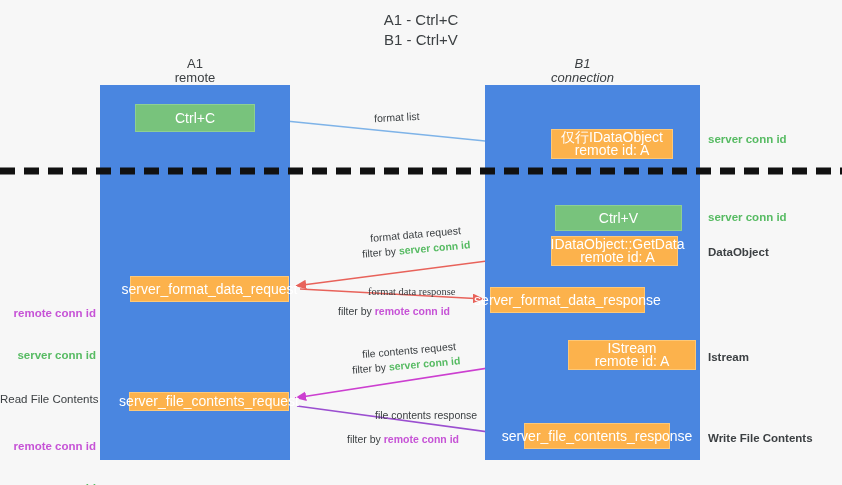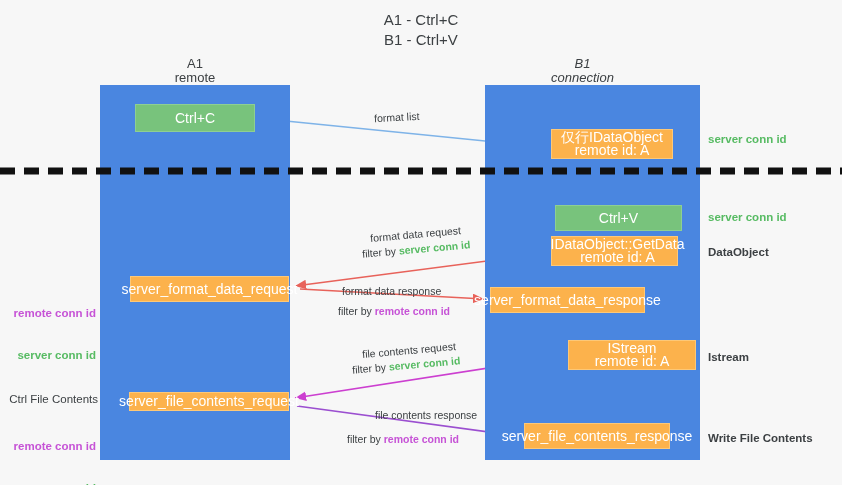--- a/index.html
+++ b/index.html
@@ -118,21 +118,21 @@
     line-height: 13px;
     color: #3c4043;
     white-space: pre;
   }
 
   #lbl-format-list { left: 374px; top: 111px; transform: rotate(-3deg); }
 
   #lbl-fmt-req-1 { left: 370px; top: 228px; transform: rotate(-5deg); }
   #lbl-fmt-req-2 { left: 362px; top: 243px; transform: rotate(-5deg); }
 
-  #lbl-fmt-resp-1 { left: 342px; top: 285px; }
+  #lbl-fmt-resp-1 { left: 368px; top: 285px; font-family: Liberation Serif, serif; }
   #lbl-fmt-resp-2 { left: 338px; top: 305px; }
 
   #lbl-file-req-1 { left: 362px; top: 344px; transform: rotate(-5deg); }
   #lbl-file-req-2 { left: 352px; top: 359px; transform: rotate(-5deg); }
 
   #lbl-file-resp-1 { left: 375px; top: 409px; }
   #lbl-file-resp-2 { left: 347px; top: 433px; }
 
   
   #divider {
@@ -210,21 +210,21 @@
   <div class="abs side-label green-txt" id="label-server-2">server conn id</div>
   <div class="abs side-label plain-txt" id="label-dataobject">DataObject</div>
   <div class="abs side-label plain-txt" id="label-istream">Istream</div>
   <div class="abs side-label plain-txt" id="label-writefile">Write File Contents</div>
 
   <div class="abs left-label" id="label-left-conn">
     <div class="magenta-txt">remote conn id</div>
     <div class="green-txt">server conn id</div>
   </div>
 
-  <div class="abs left-label plain-txt" id="label-read-file">Ctrl File Contents</div>
+  <div class="abs left-label plain-txt" id="label-read-file">Read File Contents</div>
 
   <div class="abs left-label" id="label-left-conn2">
     <div class="magenta-txt">remote conn id</div>
     <div class="green-txt">server conn id</div>
   </div>
 
   <div class="abs arrow-label" id="lbl-format-list">format list</div>
 
   <div class="abs arrow-label" id="lbl-fmt-req-1">format data request</div>
   <div class="abs arrow-label" id="lbl-fmt-req-2"><span>filter by </span><span class="green-txt">server conn id</span></div>

